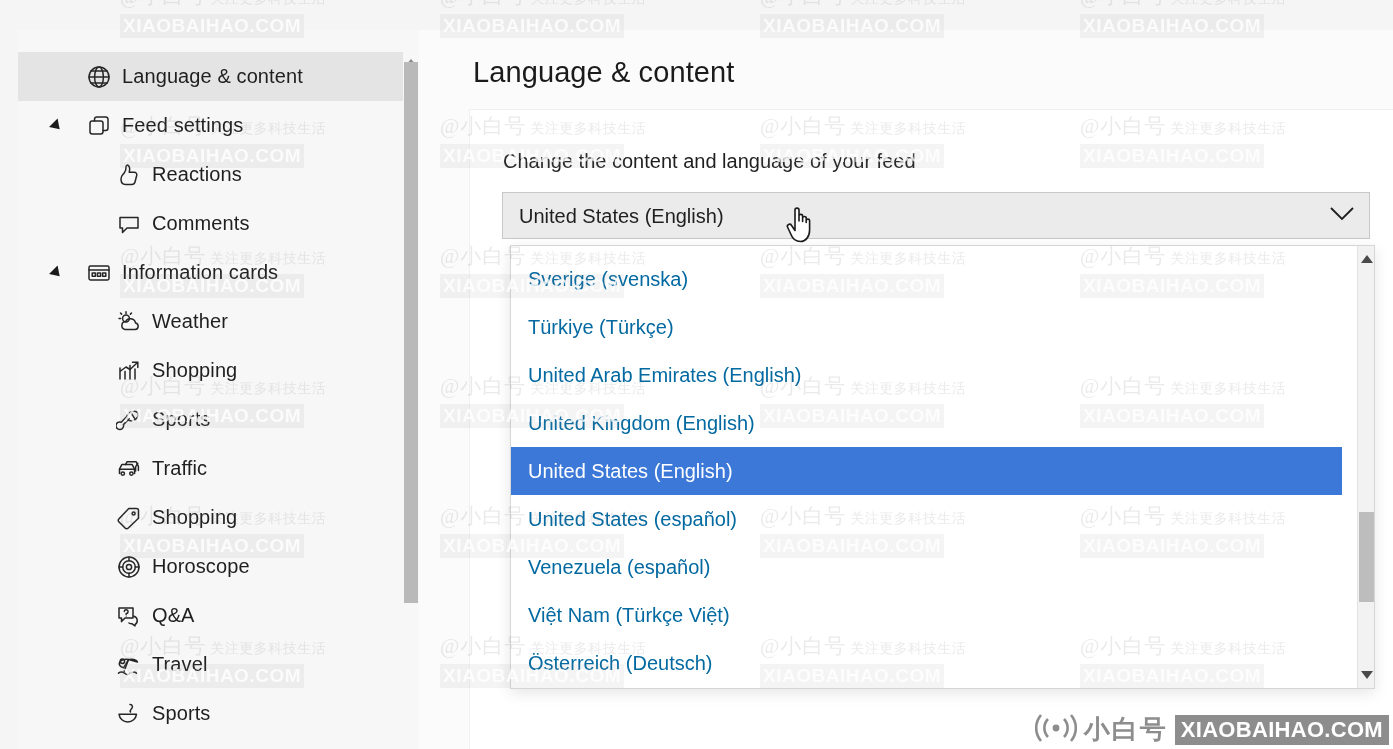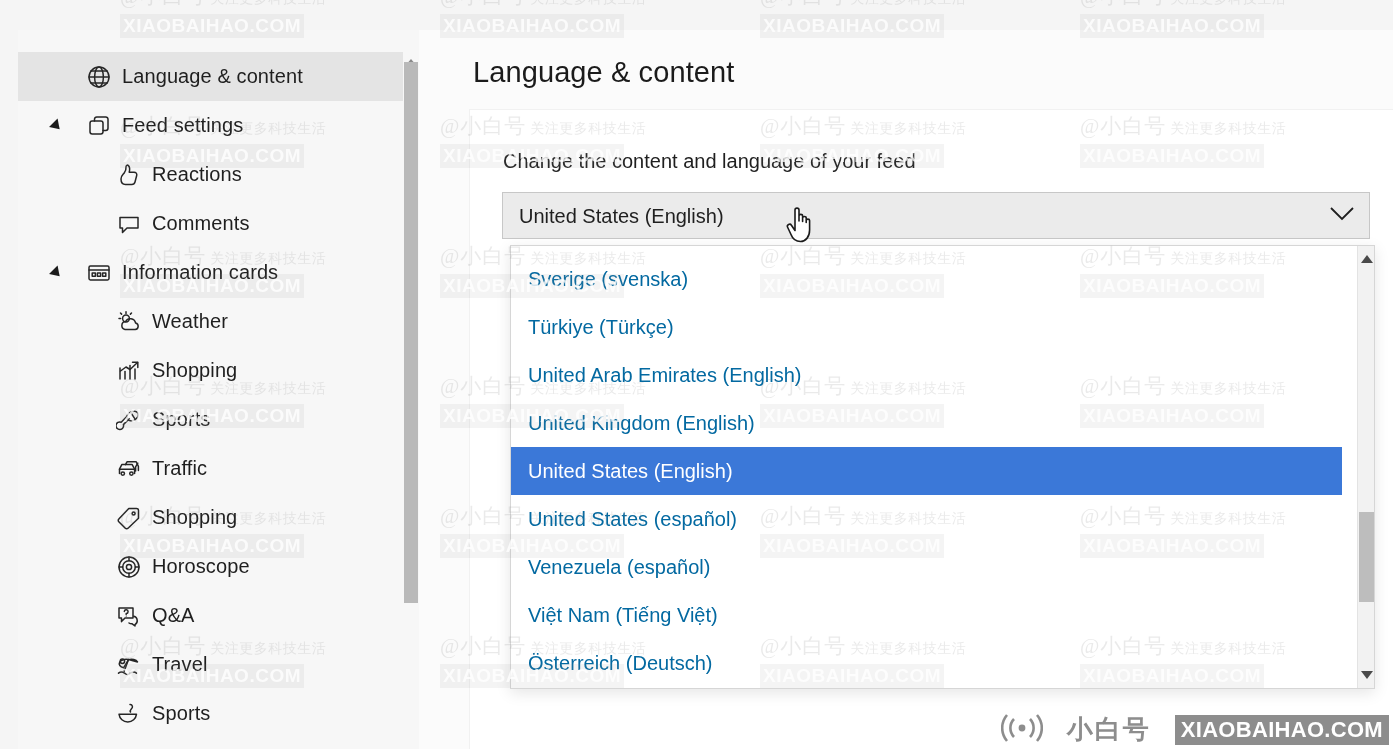--- a/index.html
+++ b/index.html
@@ -287,21 +287,21 @@
     z-index: 60;
     pointer-events: none;
   }
 
   
   .brand {
     position: absolute;
     right: 0; bottom: 2px;
     display: flex;
     align-items: center;
-    gap: 24px;
+    gap: 7px;
     z-index: 55;
     padding-right: 4px;
   }
   .brand-wave { display: block; }
   .brand-cn {
     font-size: 26px;
     font-weight: bold;
     color: #8d8d8d;
     letter-spacing: 2px;
     font-family: "DejaVu Sans", sans-serif;
@@ -507,21 +507,21 @@
 
   <div class="popup">
     <div class="popup-list" id="popup-list">
         <div class="opt">Sverige (svenska)</div>
         <div class="opt">Türkiye (Türkçe)</div>
         <div class="opt">United Arab Emirates (English)</div>
         <div class="opt">United Kingdom (English)</div>
         <div class="opt highlight">United States (English)</div>
         <div class="opt">United States (español)</div>
         <div class="opt">Venezuela (español)</div>
-        <div class="opt">Việt Nam (Tiếng Việt)</div>
+        <div class="opt">Việt Nam (Türkçe Việt)</div>
         <div class="opt">Österreich (Deutsch)</div>
       </div>
 
     <div class="pop-sb">
       <div class="pop-up">
           <div class="tri-up"></div>
         </div>
       <div class="pop-thumb"></div>
       <div class="pop-down">
           <div class="tri-down"></div>

